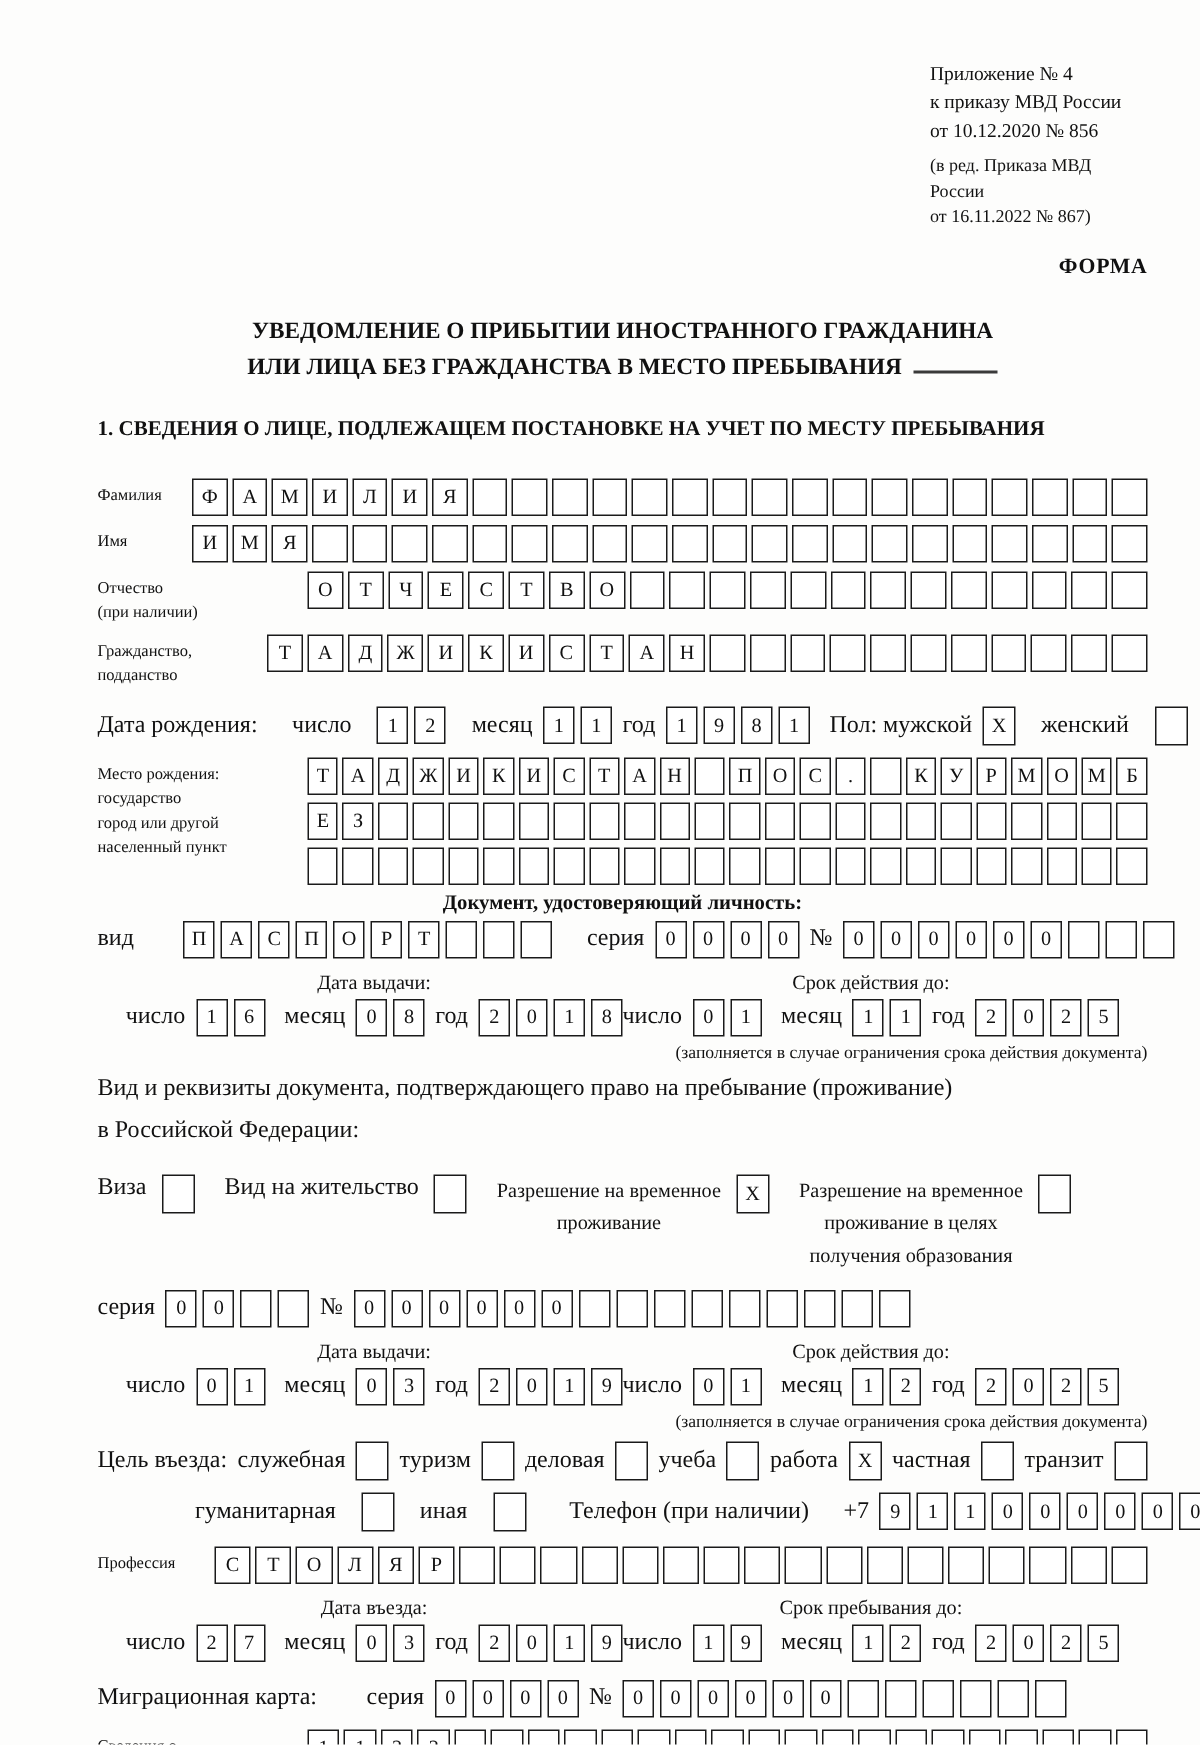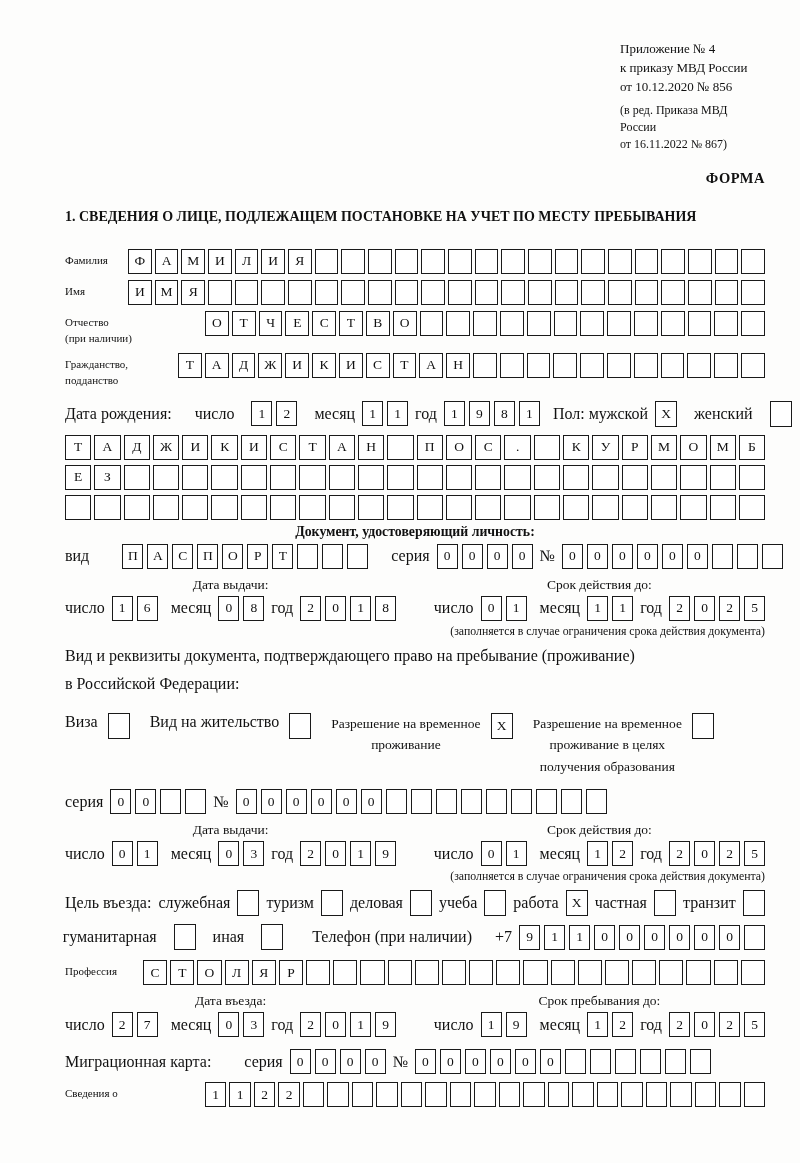--- a/index.html
+++ b/index.html
@@ -33,51 +33,57 @@
   .stretch .cell { flex:1 1 0; width:auto; }
   .vstack { flex:1; display:flex; flex-direction:column; gap:5px; }
   .vstack .boxes { width:100%; }
   .chk .cell { flex:0 0 22px; width:22px; height:26px; }
 
   .dline { display:flex; align-items:center; gap:7px; }
   .dline .boxes { gap:4px; }
 
   .center-bold { text-align:center; font-weight:bold; font-size:13.8px; }
 
-  .daterow { display:flex; justify-content:space-between; margin-top:8px; }
+  .daterow { display:flex; justify-content:center; margin-top:8px; }
   .dgroup .dtitle { text-align:center; font-size:13.5px; margin-bottom:3px; }
   .note { text-align:right; font-size:11.8px; margin-top:3px; }
 
   .optrow { display:flex; align-items:flex-start; gap:20px; margin-top:8px; }
   .opt { display:flex; align-items:flex-start; gap:10px;margin-top:12px; }
   .optlines { font-size:13.5px; text-align:center; line-height:1.6; }
 
   .mt4{margin-top:4px;} .mt6{margin-top:6px;} .mt8{margin-top:8px;} .mt10{margin-top:10px;}
   .mt12{margin-top:12px;}
   .mt24{margin-top:24px;}
   .ml6{margin-left:6px;} .ml10{margin-left:10px;} .ml16{margin-left:16px;} .ml22{margin-left:22px;}
-  .ml26{margin-left:26px;} .ml65{margin-left:65px;justify-content:flex-end;}
+  .ml26{margin-left:26px;} .ml65{margin-left:65px;}
 </style>
 </head>
 <body>
 
 <div class="page">
 
   <div class="appendix">
     <div>Приложение № 4</div>
     <div>к приказу МВД России</div>
     <div>от 10.12.2020 № 856</div>
     <div class="rev">
       <div>(в ред. Приказа МВД России</div>
       <div>от 16.11.2022 № 867)</div>
     </div>
   </div>
 
   <div class="forma">ФОРМА</div>
 
+  <div class="title">
+    <div>УВЕДОМЛЕНИЕ О ПРИБЫТИИ ИНОСТРАННОГО ГРАЖДАНИНА</div>
+    <div>
+      <span>ИЛИ ЛИЦА БЕЗ ГРАЖДАНСТВА В МЕСТО ПРЕБЫВАНИЯ</span><span class="titleline"></span>
+    </div>
+  </div>
 
   <div class="sheading">1. СВЕДЕНИЯ О ЛИЦЕ, ПОДЛЕЖАЩЕМ ПОСТАНОВКЕ НА УЧЕТ ПО МЕСТУ ПРЕБЫВАНИЯ</div>
 
   <div class="frow mt24">
     <div class="flabel w63">Фамилия</div>
     <div class="boxes stretch">
         <span class="cell">Ф</span>
         <span class="cell">А</span>
         <span class="cell">М</span>
         <span class="cell">И</span>
@@ -218,20 +224,26 @@
     <span class="boxes chk">
         <span class="cell">X</span>
       </span>
     <span class="lbl ml10">женский</span>
     <span class="boxes chk ml10">
         <span class="cell"></span>
       </span>
   </div>
 
   <div class="frow mt8">
+    <div class="flabel w140">
+      <div>Место рождения:</div>
+      <div>государство</div>
+      <div>город или другой</div>
+      <div>населенный пункт</div>
+    </div>
     <div class="vstack">
       <div class="boxes stretch">
           <span class="cell">Т</span>
           <span class="cell">А</span>
           <span class="cell">Д</span>
           <span class="cell">Ж</span>
           <span class="cell">И</span>
           <span class="cell">К</span>
           <span class="cell">И</span>
           <span class="cell">С</span>

